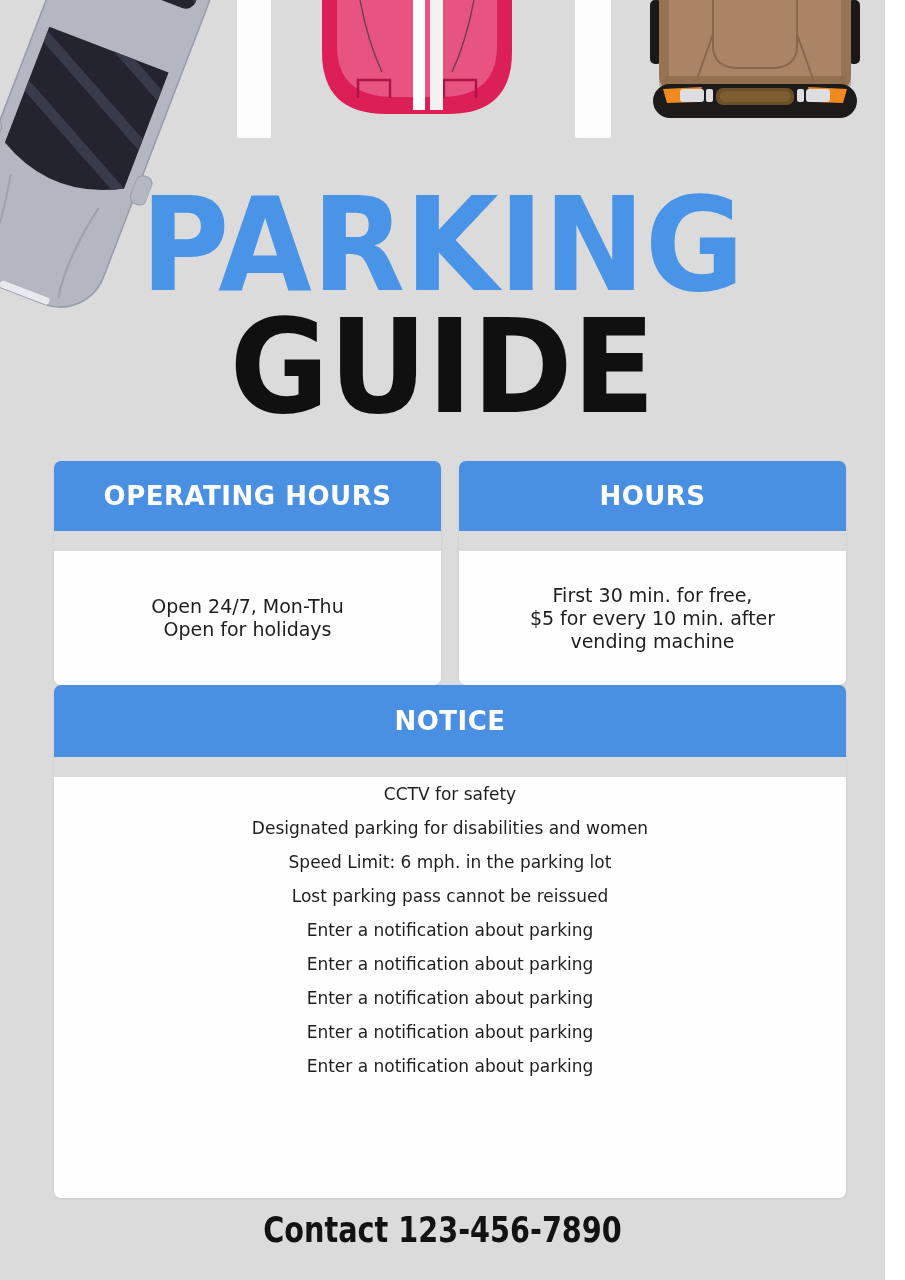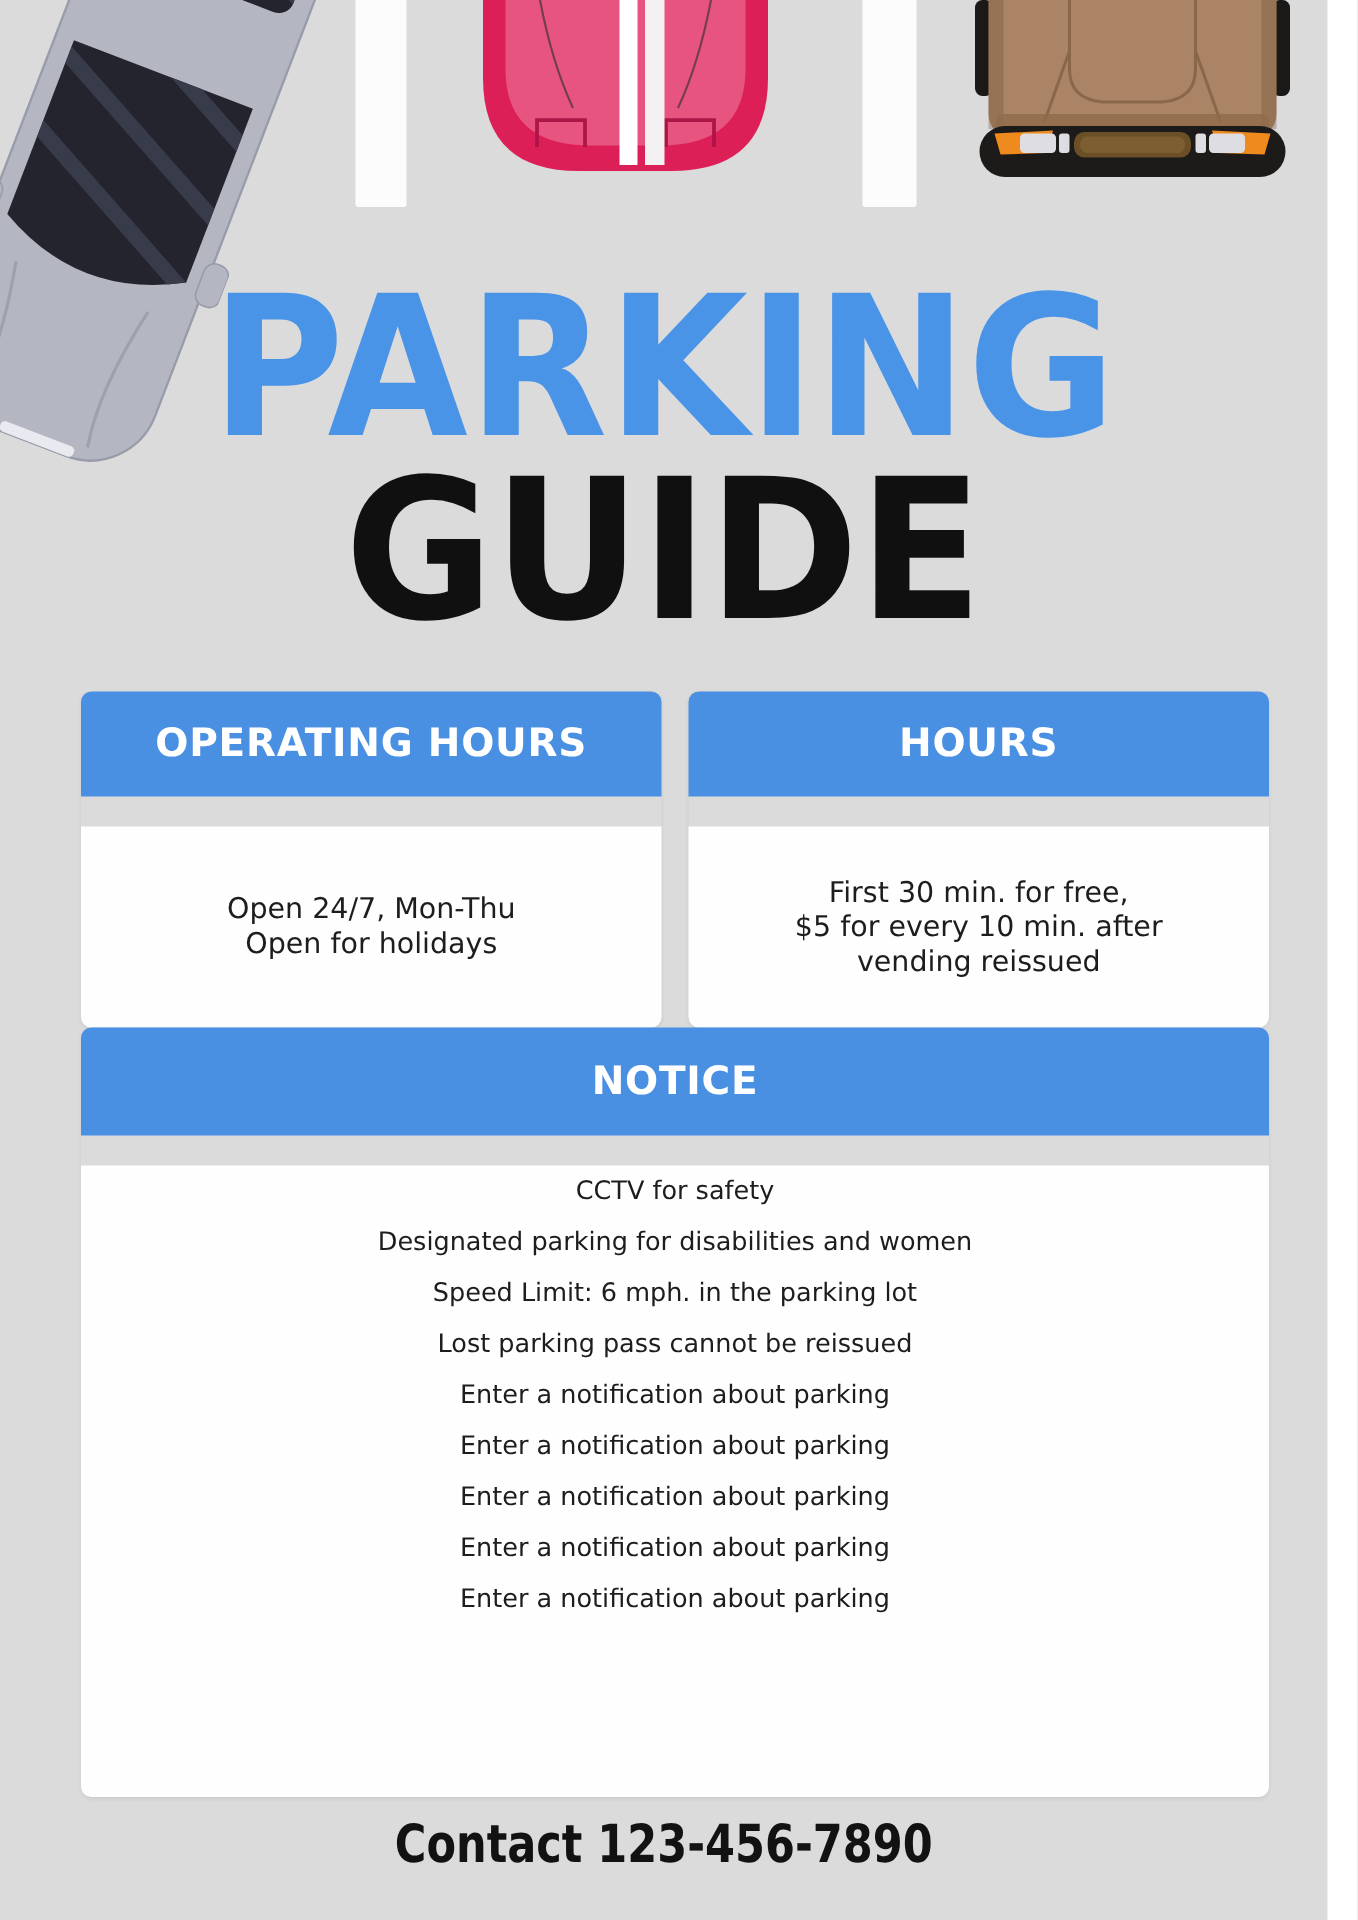--- a/index.html
+++ b/index.html
@@ -126,21 +126,21 @@
         <div>Open 24/7, Mon-Thu</div>
         <div>Open for holidays</div>
       </div>
   </div>
 
   <div class="card cost">
     <div class="card-header">HOURS</div>
     <div class="card-body body-center">
         <div>First 30 min. for free,</div>
         <div>$5 for every 10 min. after</div>
-        <div>vending reissued</div>
+        <div>vending machine</div>
       </div>
   </div>
 
   <div class="card notice">
     <div class="card-header">NOTICE</div>
     <div class="card-body body-notice">
         <div>CCTV for safety</div>
         <div>Designated parking for disabilities and women</div>
         <div>Speed Limit: 6 mph. in the parking lot</div>
         <div>Lost parking pass cannot be reissued</div>

